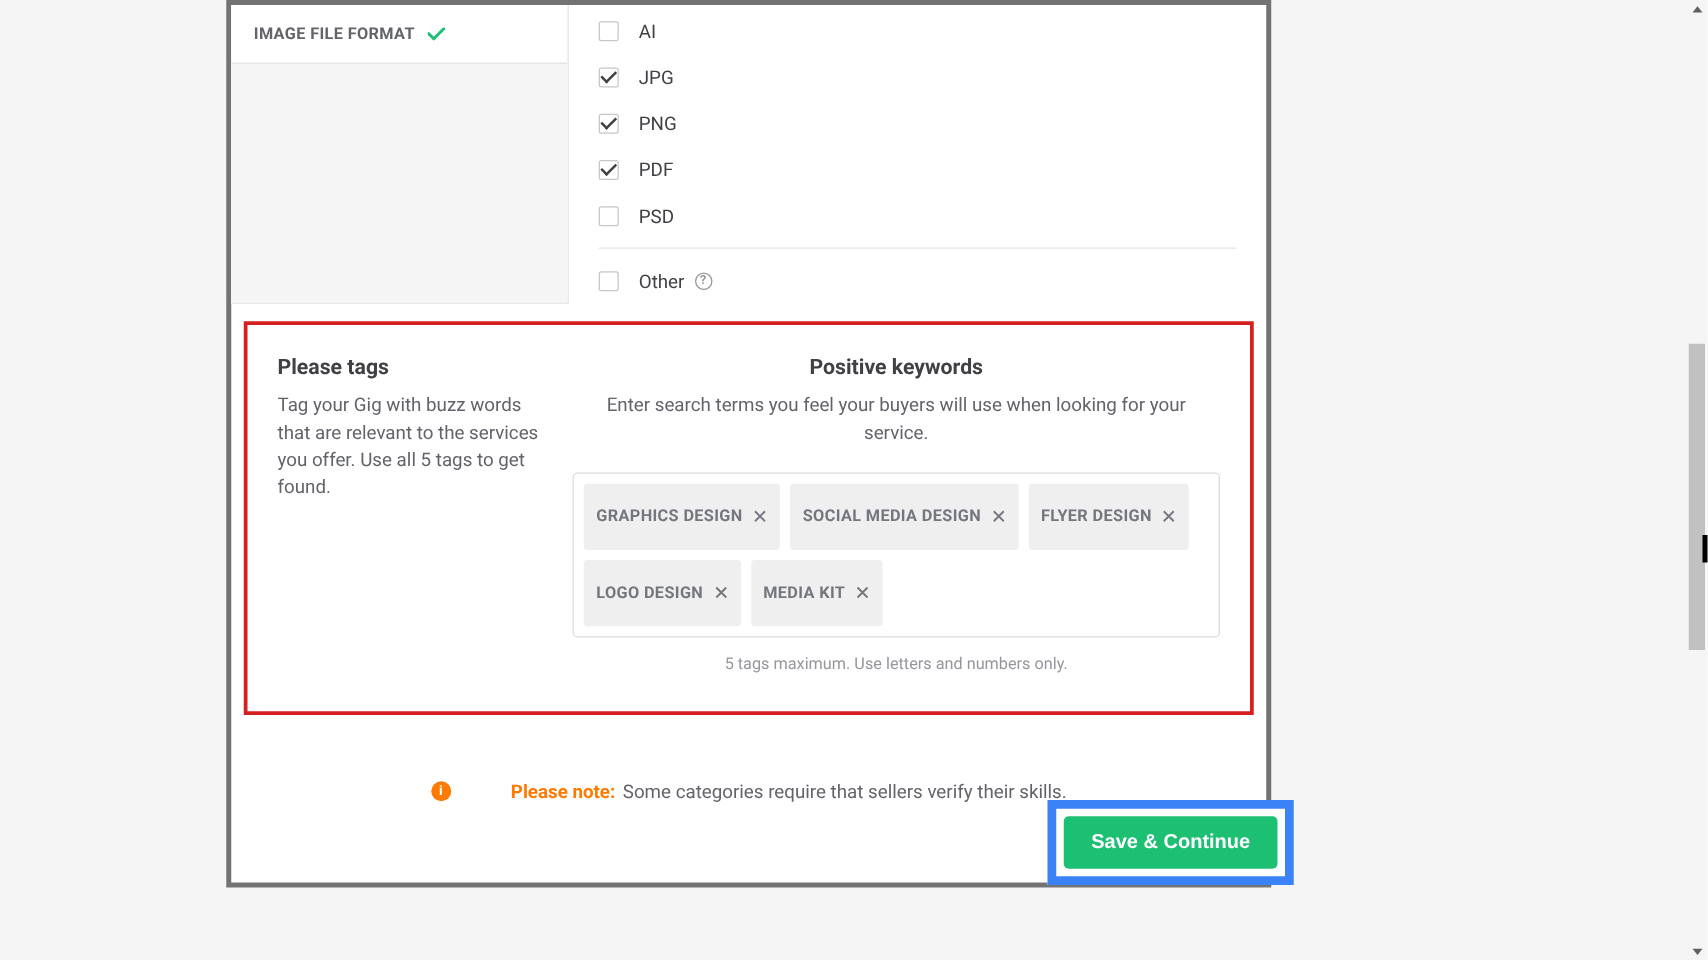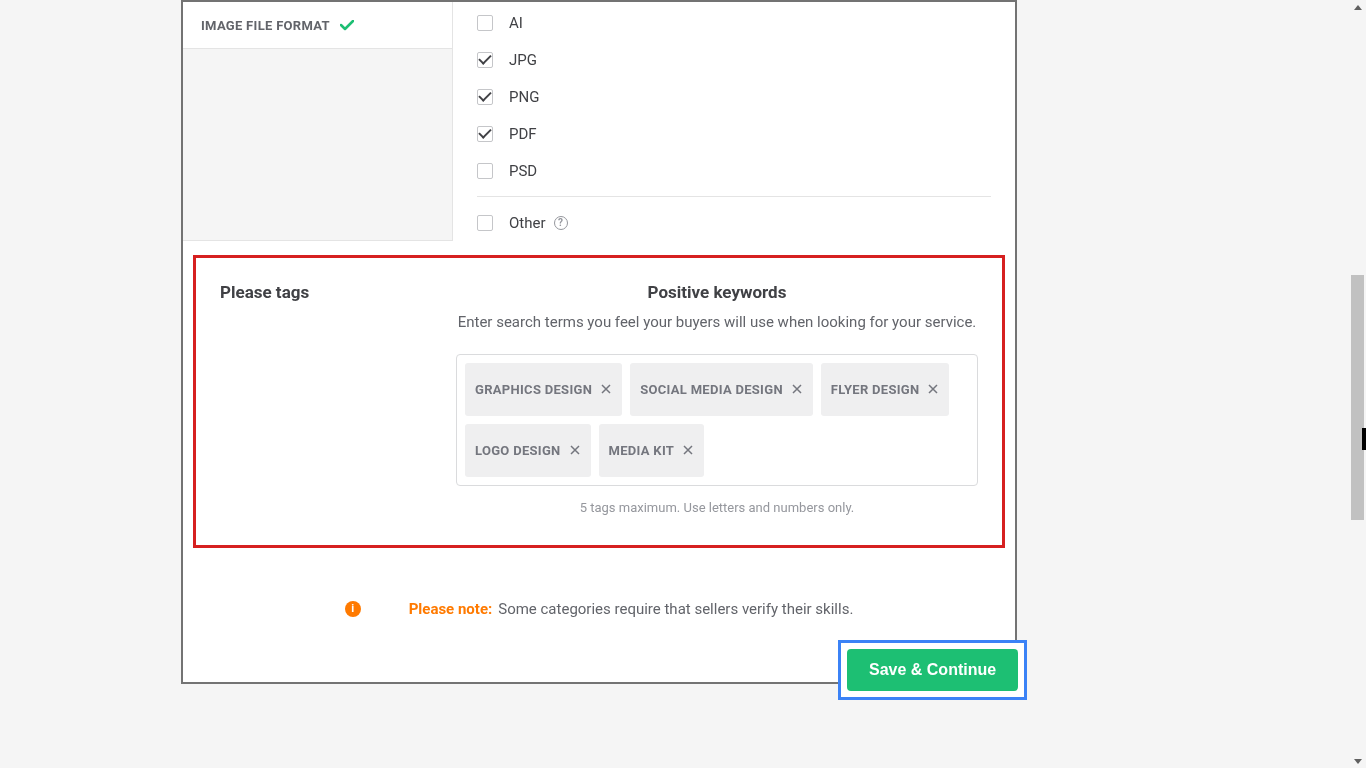--- a/index.html
+++ b/index.html
@@ -14,21 +14,21 @@
   height: 768px;
   overflow: hidden;
   position: relative;
 }
 .main-card {
   position: absolute;
   left: 181px;
   top: 0;
   width: 836px;
   background: #fff;
-  border: 2px solid #737373;
+  border: 4px solid #737373;
 }
 .format-section {
   display: flex;
   height: 239px;
 }
 .left-col {
   width: 270px;
   border: 1px solid #e4e4e4;
   border-top: none;
   border-left: none;
@@ -215,21 +215,21 @@
   margin-left: 40px;
 }
 .note-text {
   color: #62646a;
 }
 .save-btn-wrap {
   position: absolute;
   left: 838px;
   top: 640px;
   padding: 6px;
-  border: 3px solid #3b82f6;
+  border: 7px solid #3b82f6;
   background: #fff;
 }
 .save-btn {
   background: #1dbf73;
   color: #fff;
   border: none;
   font-size: 16px;
   font-weight: 700;
   padding: 12px 22px;
   border-radius: 4px;
@@ -322,20 +322,21 @@
         <span class="checkbox-box"></span>
         <span class="checkbox-label">Other</span>
         <span class="help-circle">?</span>
       </div>
     </div>
   </div>
 
   <div class="search-tags-section">
     <div class="left-panel">
       <div class="left-title">Please tags</div>
+      <div class="left-desc">Tag your Gig with buzz words that are relevant to the services you offer. Use all 5 tags to get found.</div>
     </div>
     <div class="right-panel">
       <div class="right-title">Positive keywords</div>
       <div class="right-desc">Enter search terms you feel your buyers will use when looking for your service.</div>
       <div class="tag-input">
         <span class="tag-chip">
           <span>GRAPHICS DESIGN</span>
           <span class="tag-remove">
               <svg viewBox="0 0 10 10">
                 <path d="M1 1L9 9M9 1L1 9" stroke="#74767e" stroke-width="1.5"></path>

